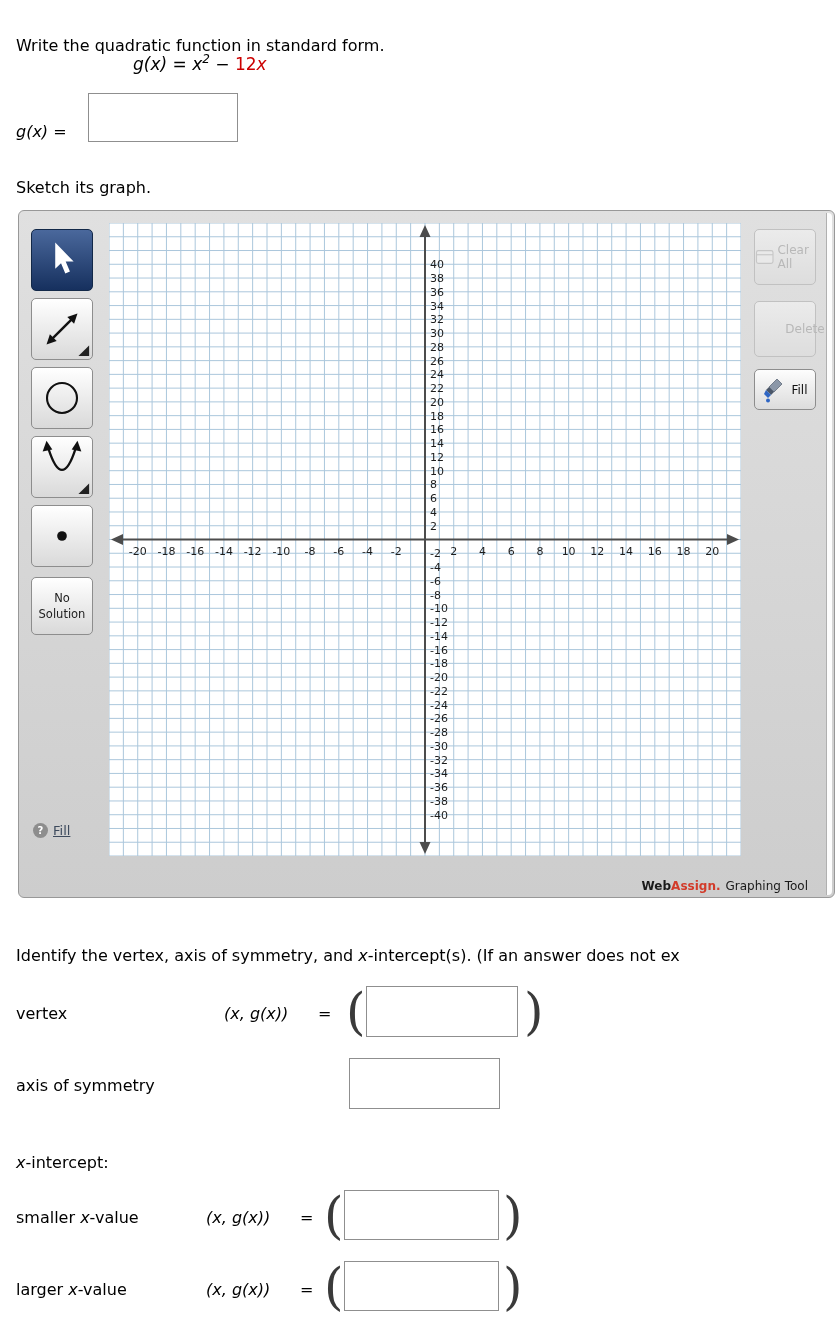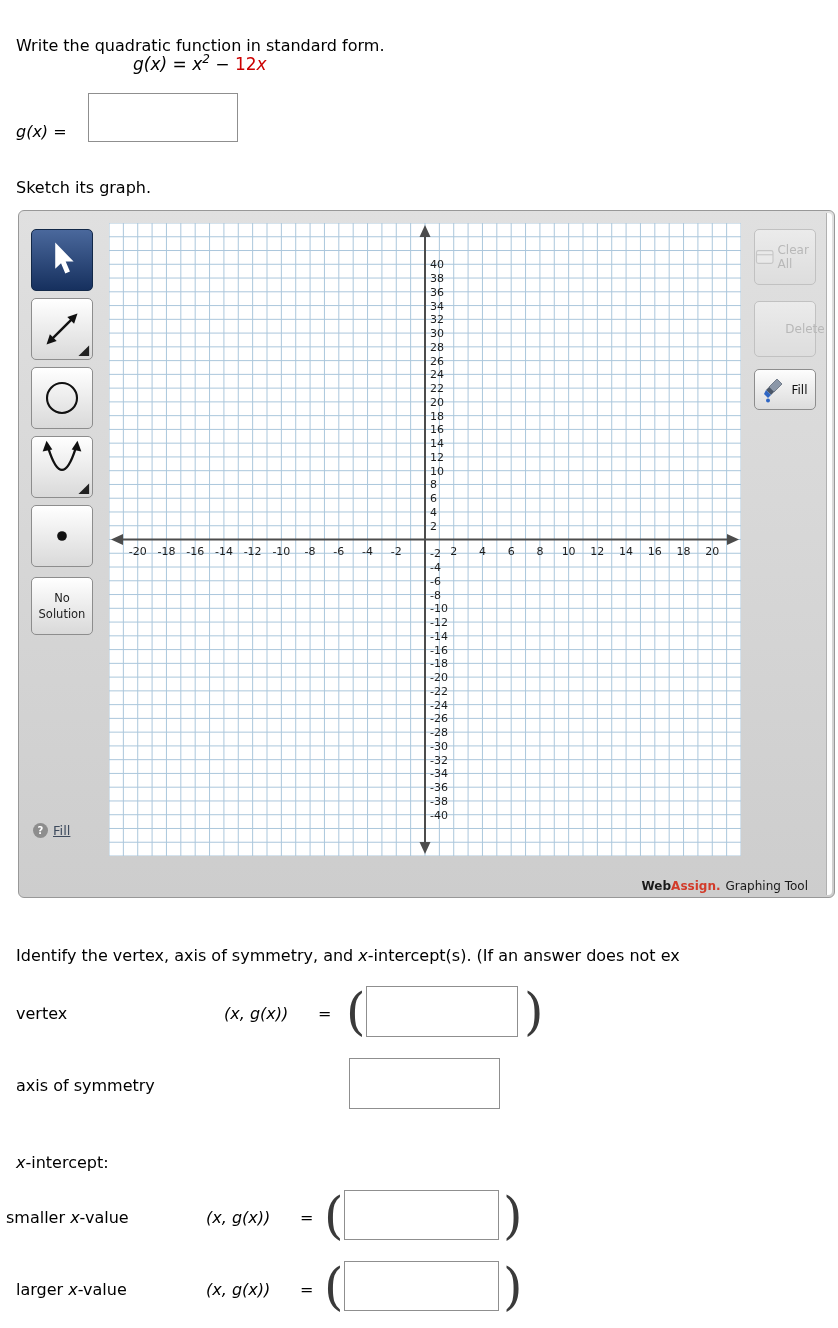--- a/index.html
+++ b/index.html
@@ -314,21 +314,21 @@
   <input type="text" class="answer" style="left: 366px; top: 986px; width: 152px; height: 51px;">
   <div class="bigparen" style="left:524px; top:980px;">)</div>
 
   <div class="abs t16" style="left:16px; top:1076px;">axis of symmetry</div>
   <input type="text" class="answer" style="left: 349px; top: 1058px; width: 151px; height: 51px;">
 
   <div class="abs t16" style="left:16px; top:1153px;">
     <span class="math">x</span><span>-intercept:</span>
   </div>
 
-  <div class="abs t16" style="left:6px; top:1208px;">
+  <div class="abs t16" style="left:16px; top:1208px;">
     <span>smaller </span><span class="math">x</span><span>-value</span>
   </div>
   <div class="abs t16 math" style="left:206px; top:1208px;">(x, g(x))</div>
   <div class="abs t16" style="left:300px; top:1208px;">=</div>
   <div class="bigparen" style="left:324px; top:1184px;">(</div>
   <input type="text" class="answer" style="left: 344px; top: 1190px; width: 155px; height: 50px;">
   <div class="bigparen" style="left:503px; top:1184px;">)</div>
 
   <div class="abs t16" style="left:16px; top:1280px;">
     <span>larger </span><span class="math">x</span><span>-value</span>

